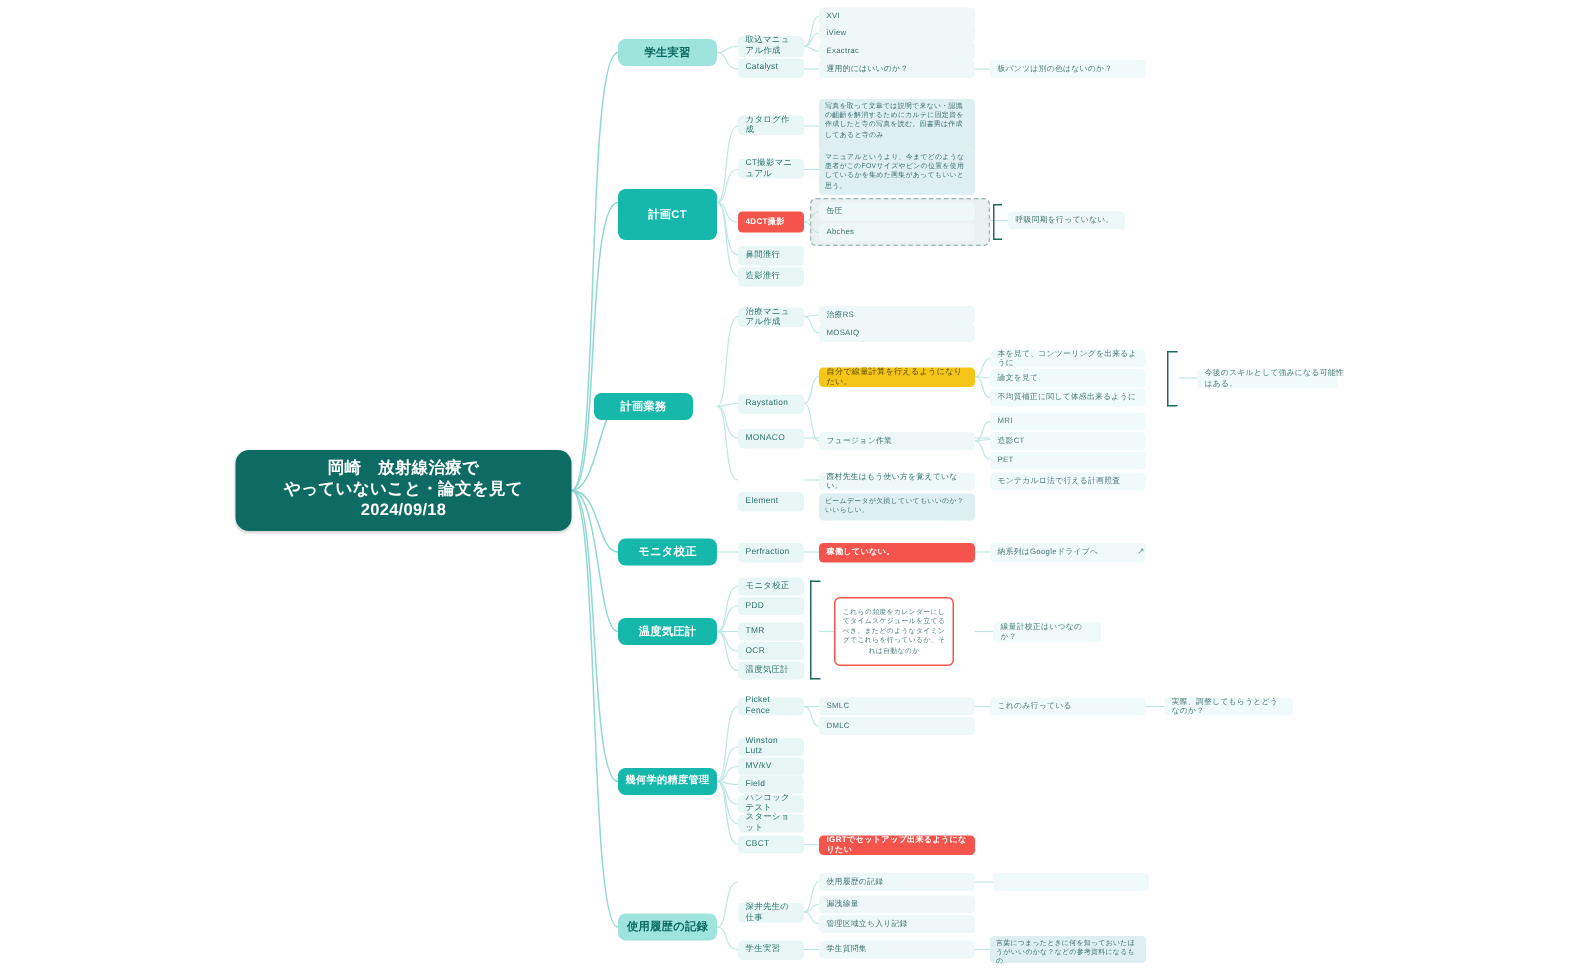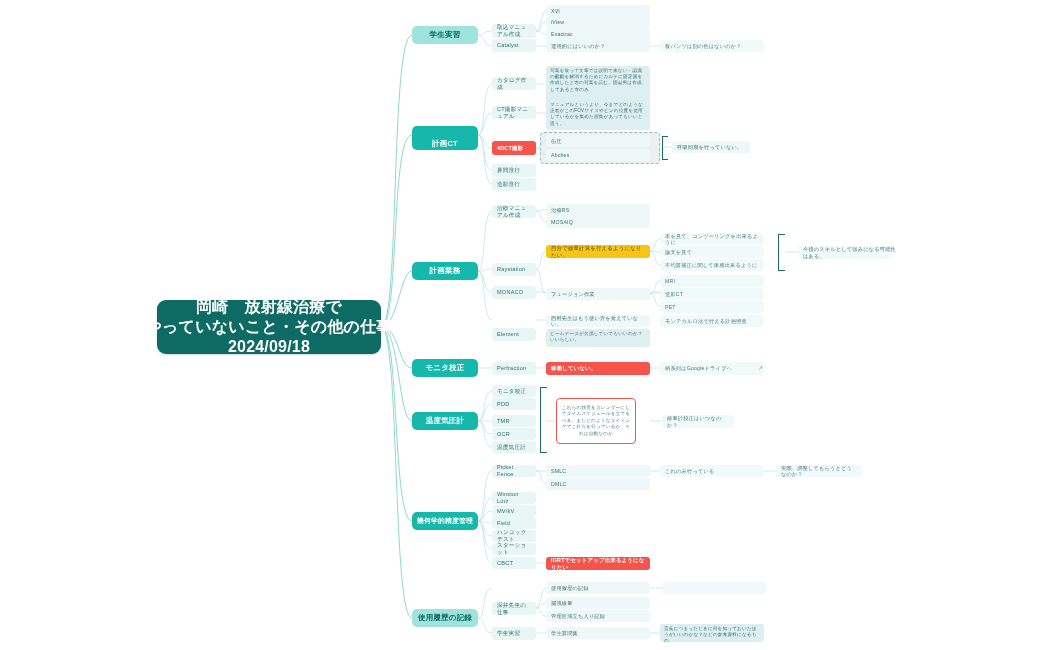--- a/index.html
+++ b/index.html
@@ -21,21 +21,21 @@
     align-items:center;
     line-height:1.25;
     letter-spacing:0.2px;
   }
 
   
   .root{
     background:#0d6b63;
     color:#ffffff;
     border-radius:9px;
-    font-size:16px;
+    font-size:11px;
     font-weight:bold;
     text-align:center;
     justify-content:center;
     flex-direction:column;
     padding:6px 8px;
     box-shadow:0 1px 2px rgba(0,0,0,.18);
   }
   .root span{display:block;white-space:nowrap;}
 
   
@@ -213,21 +213,21 @@
       <path d="M536 608 C 542 608, 540 603, 546 603"></path>
       <path d="M536 608 C 542 608, 540 616, 546 616"></path>
       <path d="M650 588 C 656 588, 654 588, 662 588"></path>
       <path d="M536 633 C 542 633, 540 633, 546 633"></path>
       <path d="M650 633 C 656 633, 654 633, 660 633"></path>
     </g>
   </svg>
 
   <div class="node root" style="left:157px;top:300px;width:224px;height:54px;">
     <span>岡崎　放射線治療で</span>
-    <span>やっていないこと・その他の仕事</span>
+    <span>やっていないこと・論文を見て</span>
     <span>2024/09/18</span>
   </div>
 
   <div class="node lv1 pale" style="left:412px;top:26px;width:66px;height:18px;">
     <span class="txt">学生実習</span>
   </div>
   <div class="node lv2" style="left:492px;top:24px;width:44px;height:14px;">
     <span class="txt">取込マニュアル作成</span>
   </div>
   <div class="node lv3" style="left:546px;top:5px;width:104px;height:12px;">
@@ -242,21 +242,21 @@
   <div class="node lv2" style="left:492px;top:39px;width:44px;height:13px;">
     <span class="txt">Catalyst</span>
   </div>
   <div class="node lv3" style="left:546px;top:40px;width:104px;height:12px;">
     <span class="txt">運用的にはいいのか？</span>
   </div>
   <div class="node lv4" style="left:660px;top:40px;width:104px;height:12px;">
     <span class="txt">板パンツは別の色はないのか？</span>
   </div>
 
-  <div class="node lv1" style="left:412px;top:126px;width:66px;height:24px;align-items:flex-end;">
+  <div class="node lv1" style="left:412px;top:126px;width:66px;height:34px;">
     <span class="txt">計画CT</span>
   </div>
   <div class="node lv2" style="left:492px;top:77px;width:44px;height:13px;">
     <span class="txt">カタログ作成</span>
   </div>
   <div class="node note" style="left:546px;top:66px;width:104px;height:36px;">
     <span class="txt">写真を取って文章では説明で来ない・認識の齟齬を解消するためにカルテに固定資を作成したと寺の写真を読む。固書男は作成してあると寺のみ</span>
   </div>
   <div class="node lv2" style="left:492px;top:106px;width:44px;height:13px;">
     <span class="txt">CT撮影マニュアル</span>
@@ -279,21 +279,21 @@
     <span class="txt" style="visibility:hidden">Abches</span>
     <span class="txt" style="position:absolute;left:5px;">呼吸同期を行っていない。</span>
   </div>
   <div class="node lv2" style="left:492px;top:164px;width:44px;height:13px;">
     <span class="txt">鼻間淮行</span>
   </div>
   <div class="node lv2" style="left:492px;top:178px;width:44px;height:13px;">
     <span class="txt">造影淮行</span>
   </div>
 
-  <div class="node lv1" style="left:412px;top:262px;width:66px;height:18px;">
+  <div class="node lv1" style="left:396px;top:262px;width:66px;height:18px;">
     <span class="txt">計画業務</span>
   </div>
   <div class="node lv2" style="left:492px;top:205px;width:44px;height:13px;">
     <span class="txt">治療マニュアル作成</span>
   </div>
   <div class="node lv3" style="left:546px;top:204px;width:104px;height:12px;">
     <span class="txt">治療RS</span>
   </div>
   <div class="node lv3" style="left:546px;top:216px;width:104px;height:12px;">
     <span class="txt">MOSAIQ</span>

